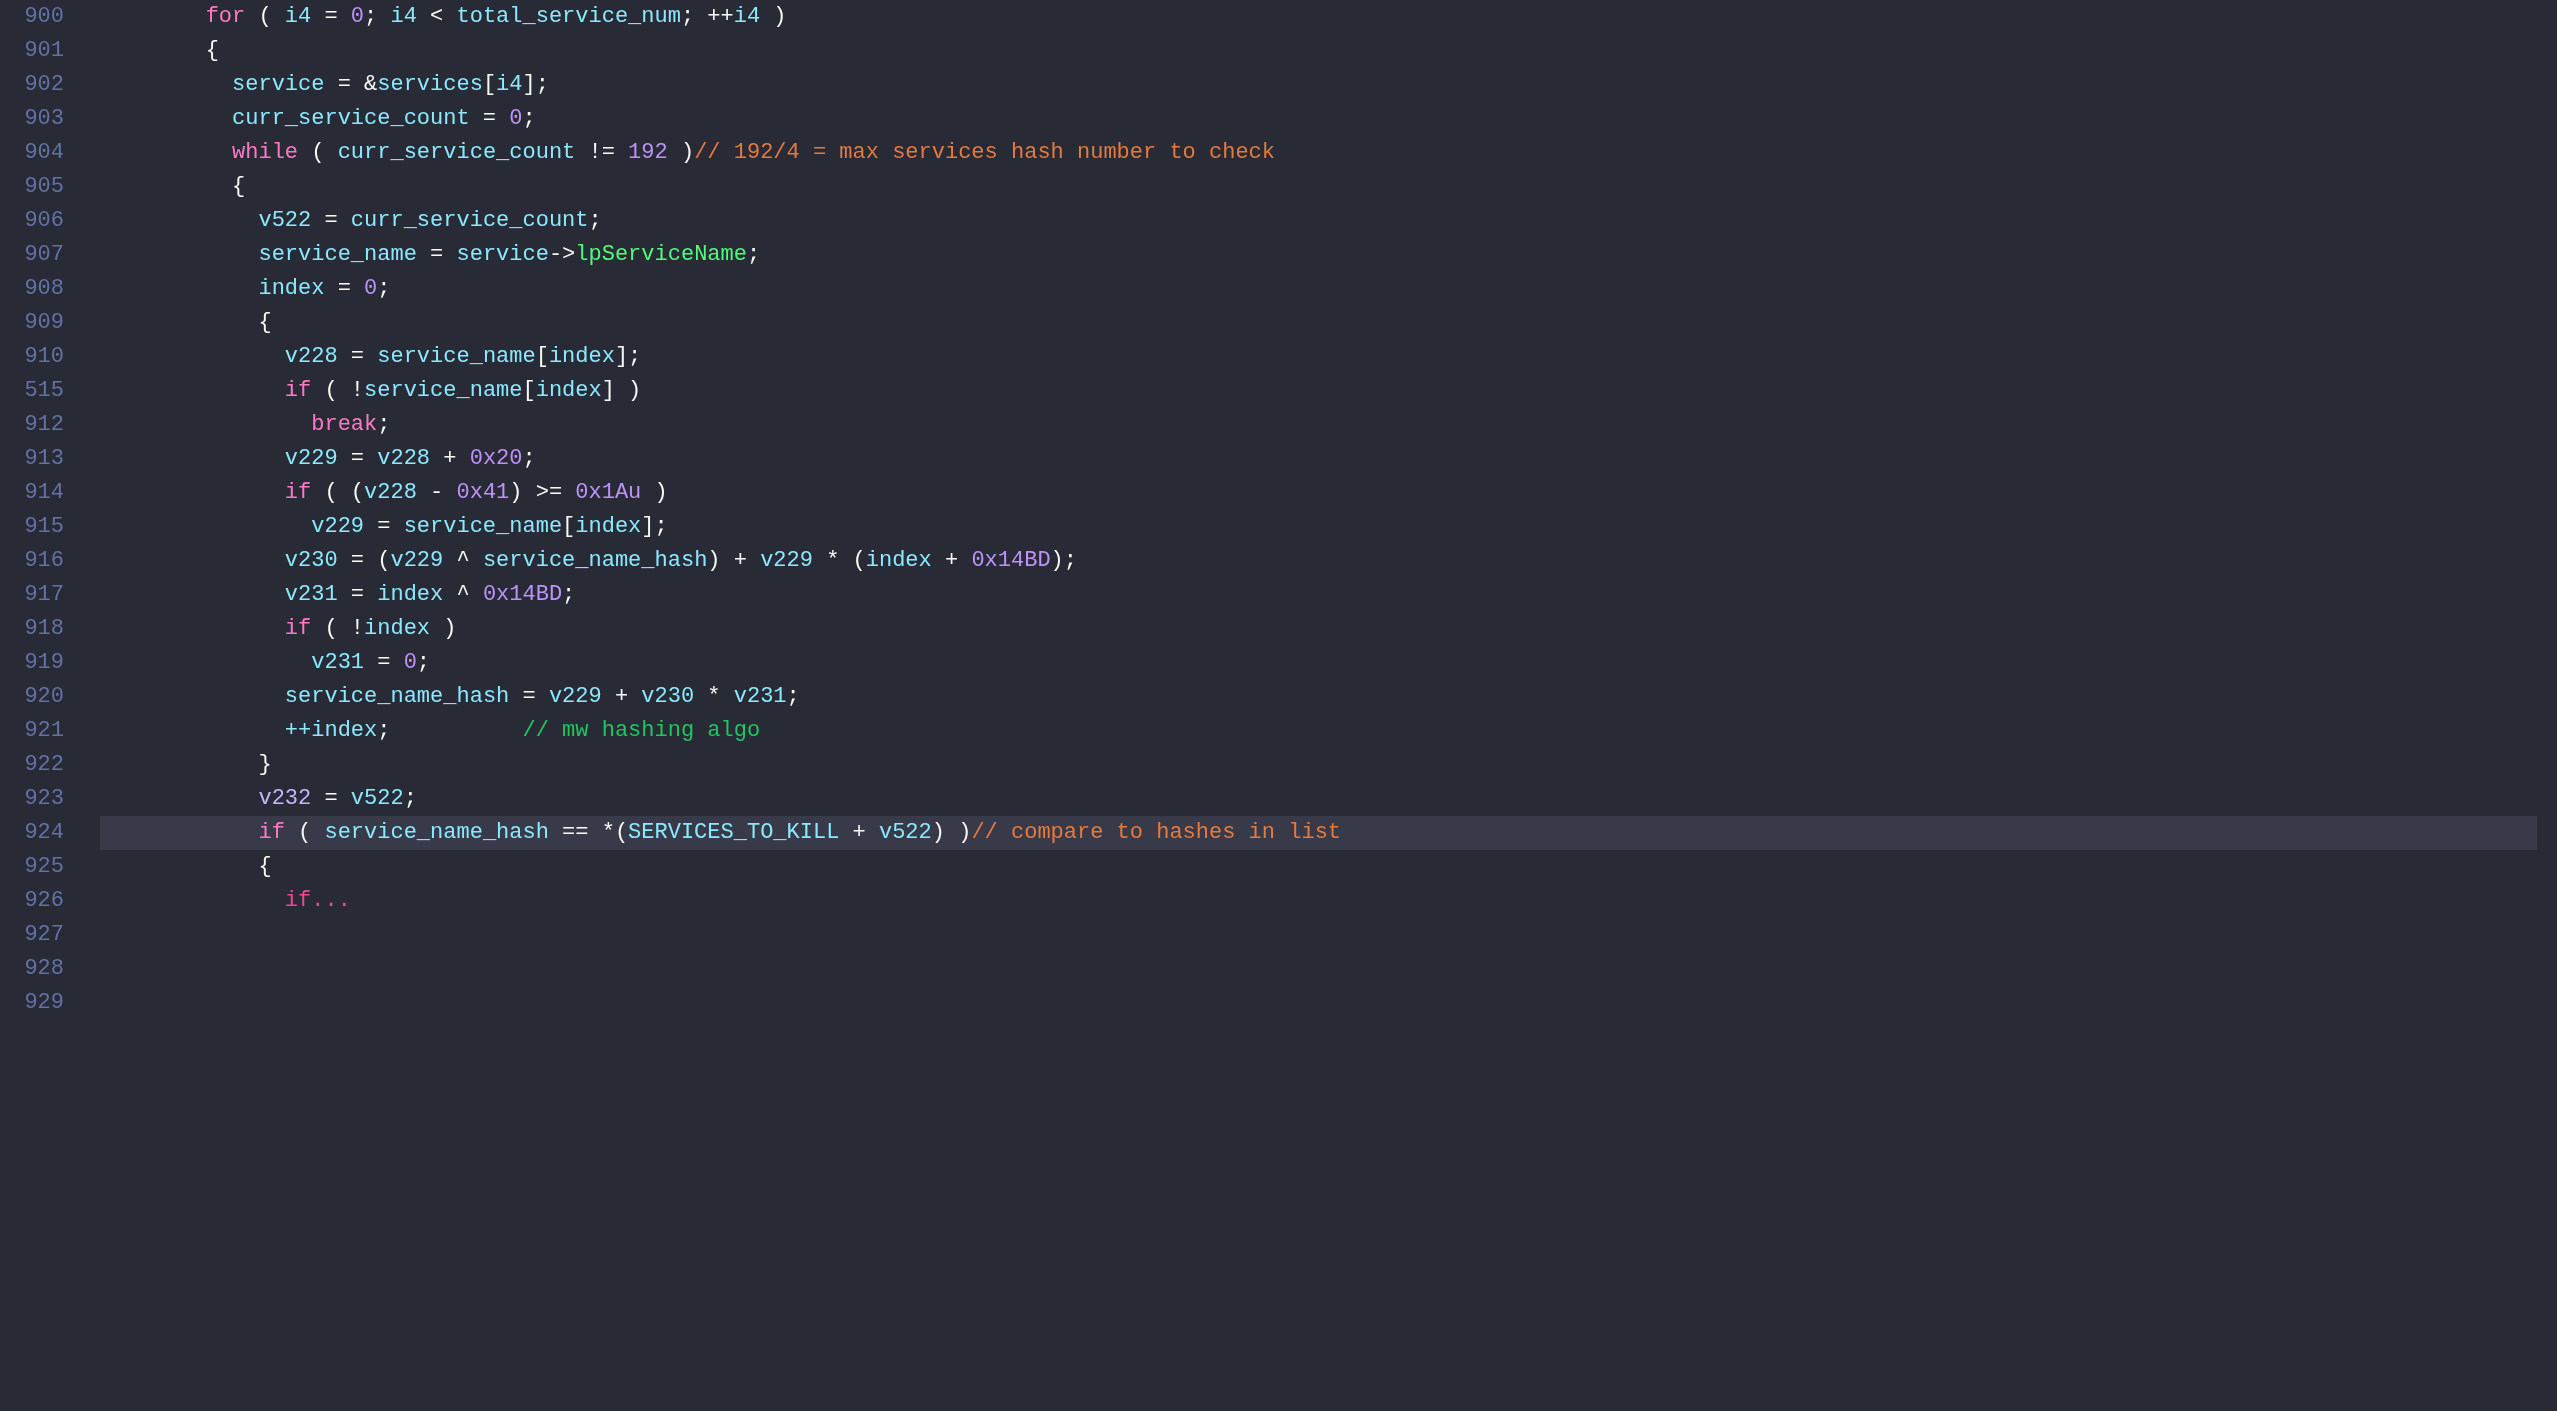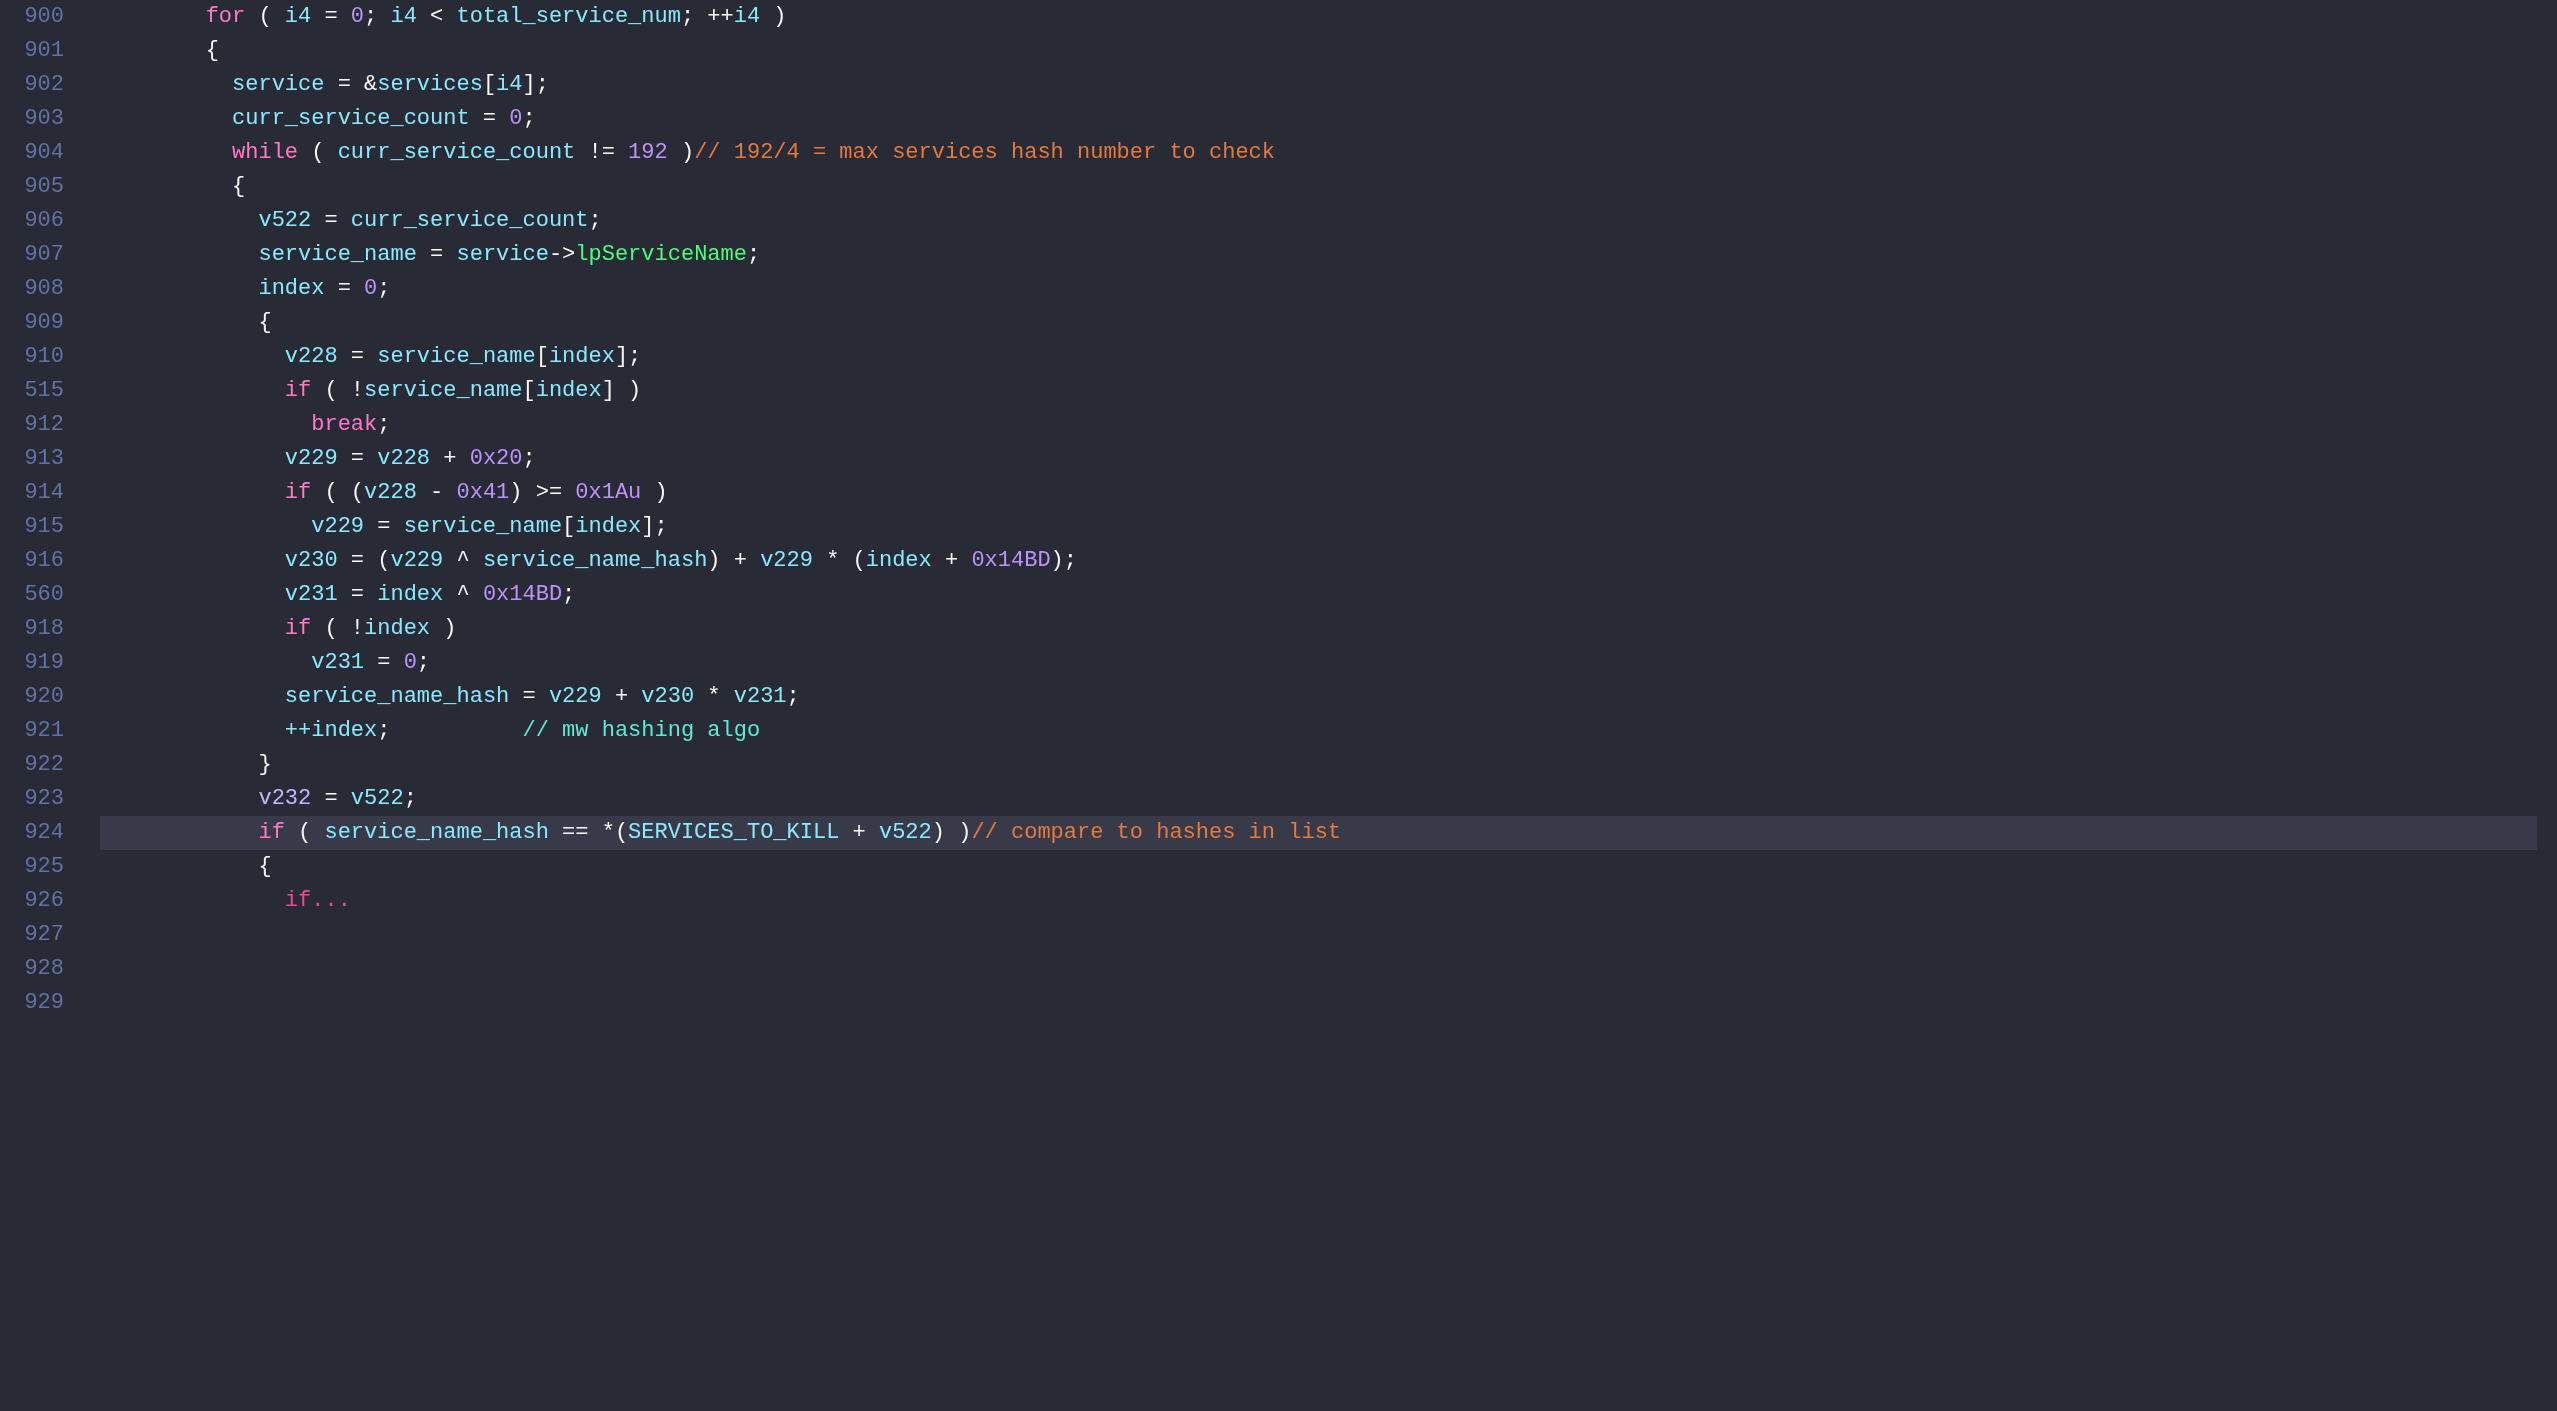--- a/index.html
+++ b/index.html
@@ -65,21 +65,21 @@
       <span class="line-number">907</span>
       <span class="line-number">908</span>
       <span class="line-number">909</span>
       <span class="line-number">910</span>
       <span class="line-number">515</span>
       <span class="line-number">912</span>
       <span class="line-number">913</span>
       <span class="line-number">914</span>
       <span class="line-number">915</span>
       <span class="line-number">916</span>
-      <span class="line-number">560</span>
+      <span class="line-number">917</span>
       <span class="line-number">918</span>
       <span class="line-number">919</span>
       <span class="line-number">920</span>
       <span class="line-number">921</span>
       <span class="line-number">922</span>
       <span class="line-number">923</span>
       <span class="line-number">924</span>
       <span class="line-number">925</span>
       <span class="line-number">926</span>
       <span class="line-number">927</span>
@@ -101,20 +101,20 @@
       <span class="code-line"><span style="color: rgb(248, 248, 242);">              </span><span style="color: rgb(255, 121, 198);">if</span><span style="color: rgb(248, 248, 242);"> ( !</span><span style="color: rgb(139, 233, 253);">service_name</span><span style="color: rgb(248, 248, 242);">[</span><span style="color: rgb(139, 233, 253);">index</span><span style="color: rgb(248, 248, 242);">] )</span></span>
       <span class="code-line"><span style="color: rgb(248, 248, 242);">                </span><span style="color: rgb(255, 121, 198);">break</span><span style="color: rgb(248, 248, 242);">;</span></span>
       <span class="code-line"><span style="color: rgb(248, 248, 242);">              </span><span style="color: rgb(139, 233, 253);">v229</span><span style="color: rgb(248, 248, 242);"> = </span><span style="color: rgb(139, 233, 253);">v228</span><span style="color: rgb(248, 248, 242);"> + </span><span style="color: rgb(189, 147, 249);">0x20</span><span style="color: rgb(248, 248, 242);">;</span></span>
       <span class="code-line"><span style="color: rgb(248, 248, 242);">              </span><span style="color: rgb(255, 121, 198);">if</span><span style="color: rgb(248, 248, 242);"> ( (</span><span style="color: rgb(139, 233, 253);">v228</span><span style="color: rgb(248, 248, 242);"> - </span><span style="color: rgb(189, 147, 249);">0x41</span><span style="color: rgb(248, 248, 242);">) &gt;= </span><span style="color: rgb(189, 147, 249);">0x1Au</span><span style="color: rgb(248, 248, 242);"> )</span></span>
       <span class="code-line"><span style="color: rgb(248, 248, 242);">                </span><span style="color: rgb(139, 233, 253);">v229</span><span style="color: rgb(248, 248, 242);"> = </span><span style="color: rgb(139, 233, 253);">service_name</span><span style="color: rgb(248, 248, 242);">[</span><span style="color: rgb(139, 233, 253);">index</span><span style="color: rgb(248, 248, 242);">];</span></span>
       <span class="code-line"><span style="color: rgb(248, 248, 242);">              </span><span style="color: rgb(139, 233, 253);">v230</span><span style="color: rgb(248, 248, 242);"> = (</span><span style="color: rgb(139, 233, 253);">v229</span><span style="color: rgb(248, 248, 242);"> ^ </span><span style="color: rgb(139, 233, 253);">service_name_hash</span><span style="color: rgb(248, 248, 242);">) + </span><span style="color: rgb(139, 233, 253);">v229</span><span style="color: rgb(248, 248, 242);"> * (</span><span style="color: rgb(139, 233, 253);">index</span><span style="color: rgb(248, 248, 242);"> + </span><span style="color: rgb(189, 147, 249);">0x14BD</span><span style="color: rgb(248, 248, 242);">);</span></span>
       <span class="code-line"><span style="color: rgb(248, 248, 242);">              </span><span style="color: rgb(139, 233, 253);">v231</span><span style="color: rgb(248, 248, 242);"> = </span><span style="color: rgb(139, 233, 253);">index</span><span style="color: rgb(248, 248, 242);"> ^ </span><span style="color: rgb(189, 147, 249);">0x14BD</span><span style="color: rgb(248, 248, 242);">;</span></span>
       <span class="code-line"><span style="color: rgb(248, 248, 242);">              </span><span style="color: rgb(255, 121, 198);">if</span><span style="color: rgb(248, 248, 242);"> ( !</span><span style="color: rgb(139, 233, 253);">index</span><span style="color: rgb(248, 248, 242);"> )</span></span>
       <span class="code-line"><span style="color: rgb(248, 248, 242);">                </span><span style="color: rgb(139, 233, 253);">v231</span><span style="color: rgb(248, 248, 242);"> = </span><span style="color: rgb(189, 147, 249);">0</span><span style="color: rgb(248, 248, 242);">;</span></span>
       <span class="code-line"><span style="color: rgb(248, 248, 242);">              </span><span style="color: rgb(139, 233, 253);">service_name_hash</span><span style="color: rgb(248, 248, 242);"> = </span><span style="color: rgb(139, 233, 253);">v229</span><span style="color: rgb(248, 248, 242);"> + </span><span style="color: rgb(139, 233, 253);">v230</span><span style="color: rgb(248, 248, 242);"> * </span><span style="color: rgb(139, 233, 253);">v231</span><span style="color: rgb(248, 248, 242);">;</span></span>
-      <span class="code-line"><span style="color: rgb(248, 248, 242);">              </span><span style="color: rgb(139, 233, 253);">++index</span><span style="color: rgb(248, 248, 242);">;</span><span style="color: #5eead4;">          // mw hashing algo</span></span>
+      <span class="code-line"><span style="color: rgb(248, 248, 242);">              </span><span style="color: rgb(139, 233, 253);">++index</span><span style="color: rgb(248, 248, 242);">;</span><span style="color: #22c55e;">          // mw hashing algo</span></span>
       <span class="code-line"><span style="color: rgb(248, 248, 242);">            </span><span style="color: rgb(248, 248, 242);">}</span></span>
       <span class="code-line"><span style="color: rgb(248, 248, 242);">            </span><span style="color: #c4b5fd;">v232</span><span style="color: rgb(248, 248, 242);"> = </span><span style="color: rgb(139, 233, 253);">v522</span><span style="color: rgb(248, 248, 242);">;</span></span>
       <span class="code-line cursor-line"><span style="color: rgb(248, 248, 242);">            </span><span style="color: rgb(255, 121, 198);">if</span><span style="color: rgb(248, 248, 242);"> ( </span><span style="color: rgb(139, 233, 253);">service_name_hash</span><span style="color: rgb(248, 248, 242);"> == *(</span><span style="color: rgb(139, 233, 253);">SERVICES_TO_KILL</span><span style="color: rgb(248, 248, 242);"> + </span><span style="color: rgb(139, 233, 253);">v522</span><span style="color: rgb(248, 248, 242);">) )</span><span style="color: rgb(229, 122, 62);">// compare to hashes in list</span></span>
       <span class="code-line"><span style="color: rgb(248, 248, 242);">            </span><span style="color: rgb(248, 248, 242);">{</span></span>
       <span class="code-line"><span style="color: rgb(248, 248, 242);">              </span><span style="color: #ec4899;">if...</span></span>
     </div>
 </div>
 
 </body></html>

